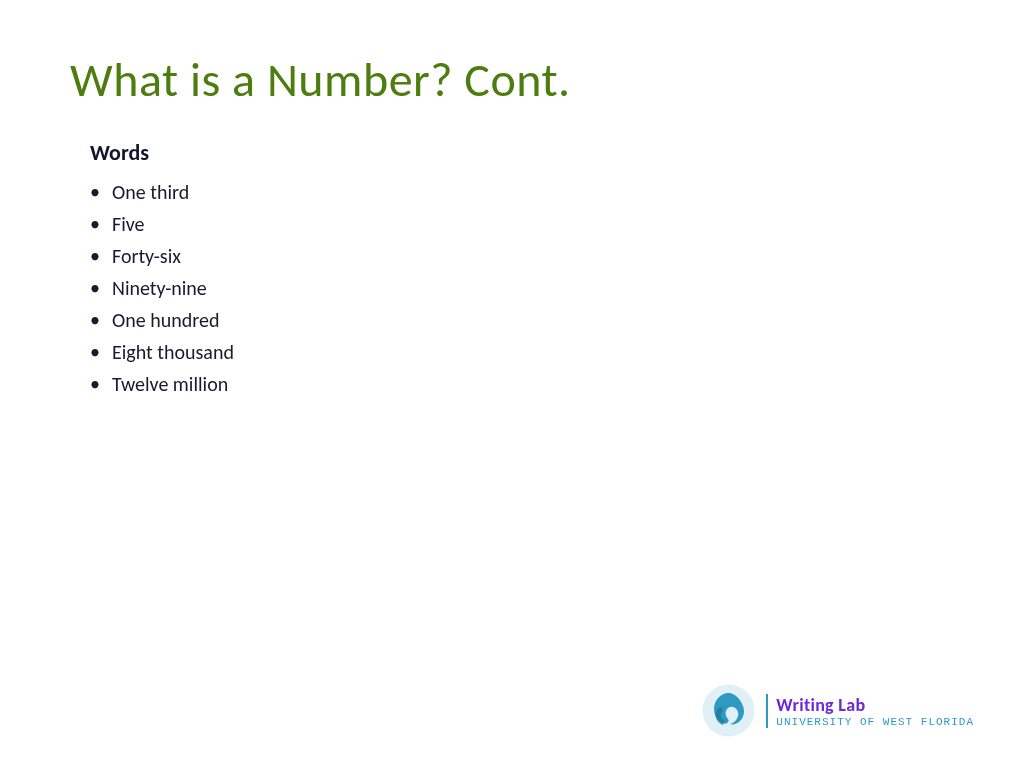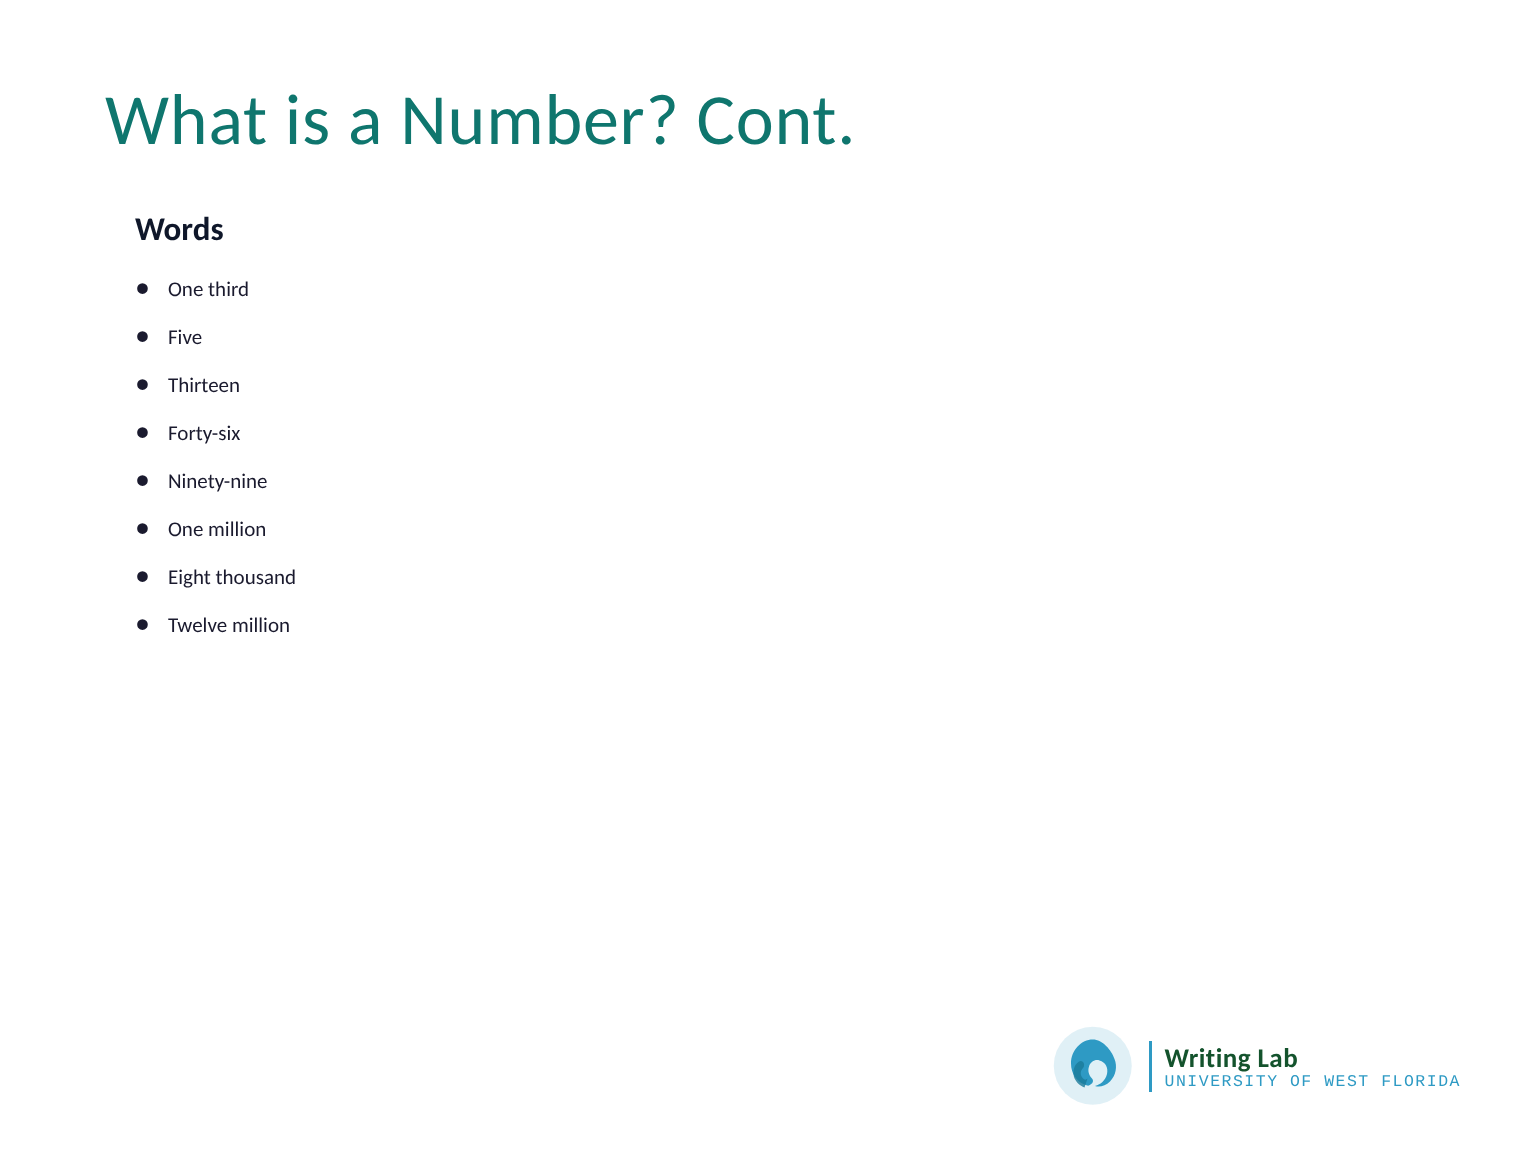--- a/index.html
+++ b/index.html
@@ -19,42 +19,42 @@
 
     .slide-container {
       width: 1024px;
       height: 768px;
       background: #ffffff;
       padding: 50px 70px 40px 70px;
       position: relative;
     }
 
     .slide-title {
-      color: #0f766e;
+      color: #4d7c0f;
       font-size: 48px;
       font-weight: 300;
       margin-bottom: 30px;
       letter-spacing: 0.5px;
     }
 
     .section-label {
       font-size: 22px;
       font-weight: 600;
       color: #0f172a;
       margin-bottom: 10px;
       margin-left: 20px;
     }
 
     .bullet-list {
       list-style: none;
       margin-left: 20px;
     }
 
     .bullet-list li {
-      font-size: 14px;
+      font-size: 20px;
       color: #1a1a2e;
       padding: 4px 0;
       display: flex;
       align-items: center;
       gap: 12px;
     }
 
     .bullet-list li::before {
       content: '•';
       color: #1a1a2e;
@@ -79,21 +79,21 @@
     .logo-text {
       display: flex;
       flex-direction: column;
       border-left: 2px solid #2E9AC4;
       padding-left: 8px;
     }
 
     .logo-text-top {
       font-size: 18px;
       font-weight: 600;
-      color: #14532d;
+      color: #6d28d9;
       letter-spacing: 0.3px;
     }
 
     .logo-text-bottom {
       font-size: 11px;
       color: #2E9AC4;
       letter-spacing: 1px;
       text-transform: uppercase;
       font-family: Liberation Mono, monospace;
     }
@@ -103,24 +103,23 @@
 
 <div class="slide-container">
 
   <h1 class="slide-title">What is a Number? Cont.</h1>
 
   <p class="section-label">Words</p>
 
   <ul class="bullet-list" id="bullet-list">
   <li>One third</li>
       <li>Five</li>
-      <li>Thirteen</li>
       <li>Forty-six</li>
       <li>Ninety-nine</li>
-      <li>One million</li>
+      <li>One hundred</li>
       <li>Eight thousand</li>
       <li>Twelve million</li>
     </ul>
 
   <div class="logo-area">
     <svg class="logo-icon" viewBox="0 0 55 55" xmlns="http://www.w3.org/2000/svg">
       <circle cx="27.5" cy="27.5" r="26" fill="#2E9AC4" opacity="0.15"></circle>
       <path d="M27.5 10 C20 10, 13 17, 13 26 C13 33, 17 38, 22 40 C24 41, 25 41, 26 40 C28 39, 28 37, 27 36 C25 34, 24 31, 25 28 C26 25, 29 23, 32 24 C36 25, 38 29, 37 33 C36 37, 33 40, 29 41 C32 42, 36 41, 39 38 C43 34, 44 28, 42 23 C40 17, 34 10, 27.5 10Z" fill="#2E9AC4"></path>
       <path d="M22 42 C19 41, 16 38, 15 35 C14 31, 15 27, 18 25 C19 24, 20 24, 21 25 C22 26, 22 28, 21 29 C19 31, 19 34, 21 36 C22 37, 23 37, 24 36" fill="#1a7a9a" opacity="0.8"></path>
     </svg>

